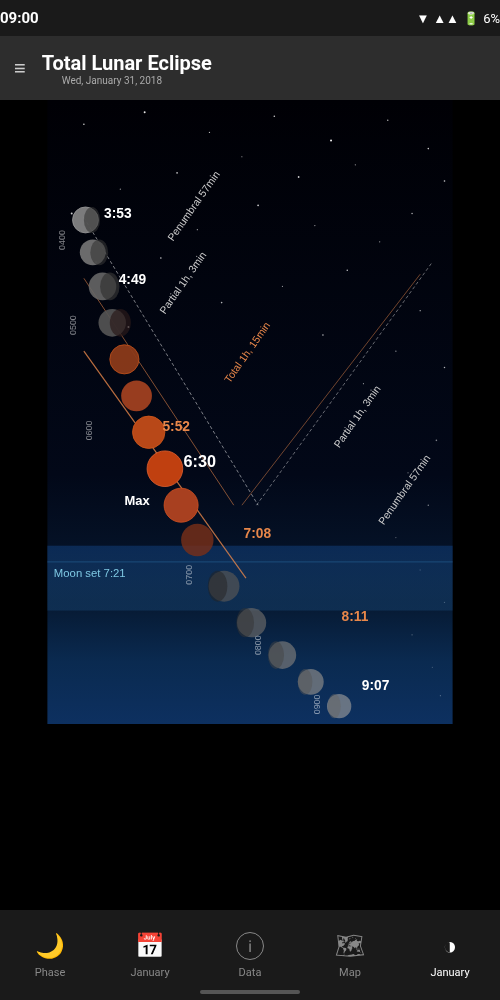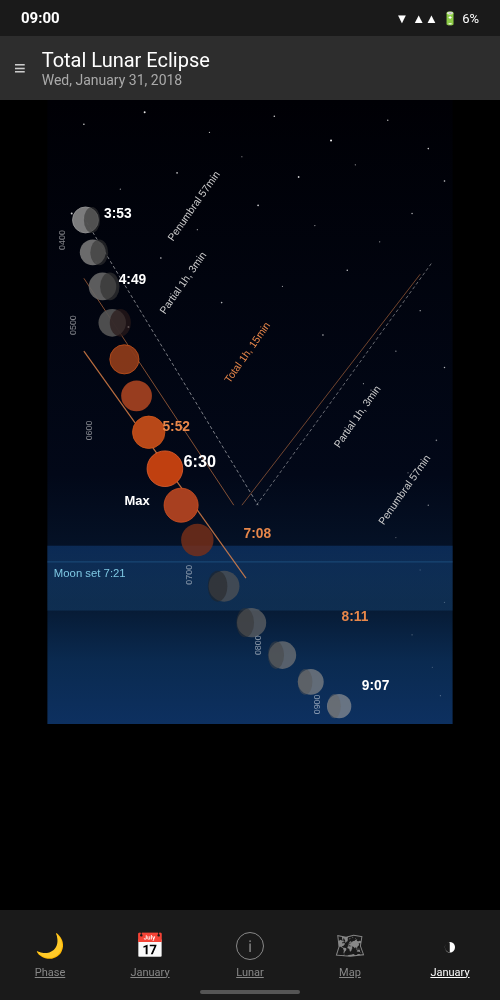--- a/index.html
+++ b/index.html
@@ -13,21 +13,21 @@
     }
 
     
     #status-bar {
       width: 100%;
       height: 36px;
       background: #1a1a1a;
       display: flex;
       align-items: center;
       justify-content: space-between;
-      padding: 0 21px;
+      padding: 0 0;
       position: relative;
       z-index: 10;
     }
     #status-time {
       color: #fff;
       font-size: 15px;
       font-weight: bold;
     }
     #status-icons {
       display: flex;
@@ -50,25 +50,26 @@
     }
     #menu-icon {
       color: #ccc;
       font-size: 20px;
       cursor: pointer;
     }
     #header-text { display: flex; flex-direction: column; }
     #header-title {
       color: #fff;
       font-size: 20px;
-      font-weight: 400;
+      font-weight: 700;
     }
     #header-subtitle {
       color: #aaa;
-      font-size: 14px;
+      font-size: 10px;
+      margin-left: 20px;
     }
 
     
     #main-view {
       width: 100%;
       height: 624px;
       position: relative;
       overflow: hidden;
       background: #000;
     }
@@ -92,21 +93,20 @@
       cursor: pointer;
       width: 80px;
     }
     .nav-icon {
       font-size: 26px;
       color: #888;
     }
     .nav-label {
       font-size: 11px;
       color: #888;
-      text-decoration: underline;
     }
     .nav-item.active .nav-icon,
     .nav-item.active .nav-label {
       color: #fff;
     }
 
     
     #home-indicator {
       position: absolute;
       bottom: 6px;
@@ -314,21 +314,21 @@
   <div class="nav-item">
     <span class="nav-icon" style="font-size:24px;">🌙</span>
     <span class="nav-label">Phase</span>
   </div>
   <div class="nav-item">
     <span class="nav-icon" style="font-size:24px;">📅</span>
     <span class="nav-label">January</span>
   </div>
   <div class="nav-item">
     <span class="nav-icon" style="font-size:24px; border: 1.5px solid #888; border-radius:50%; width:28px; height:28px; display:flex; align-items:center; justify-content:center; font-size:16px;">ℹ</span>
-    <span class="nav-label">Lunar</span>
+    <span class="nav-label">Data</span>
   </div>
   <div class="nav-item">
     <span class="nav-icon" style="font-size:24px;">🗺</span>
     <span class="nav-label">Map</span>
   </div>
   <div class="nav-item active">
     <span class="nav-icon" style="font-size:24px; color:#fff;">◑</span>
     <span class="nav-label" style="color:#fff;">January</span>
   </div>
 </div>

